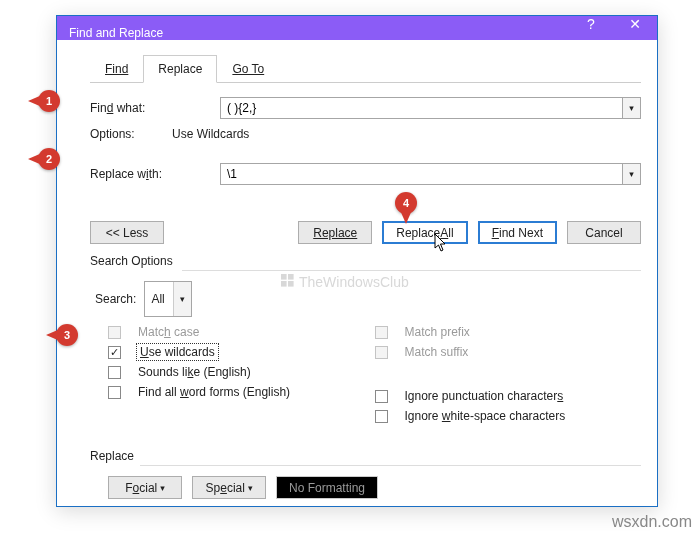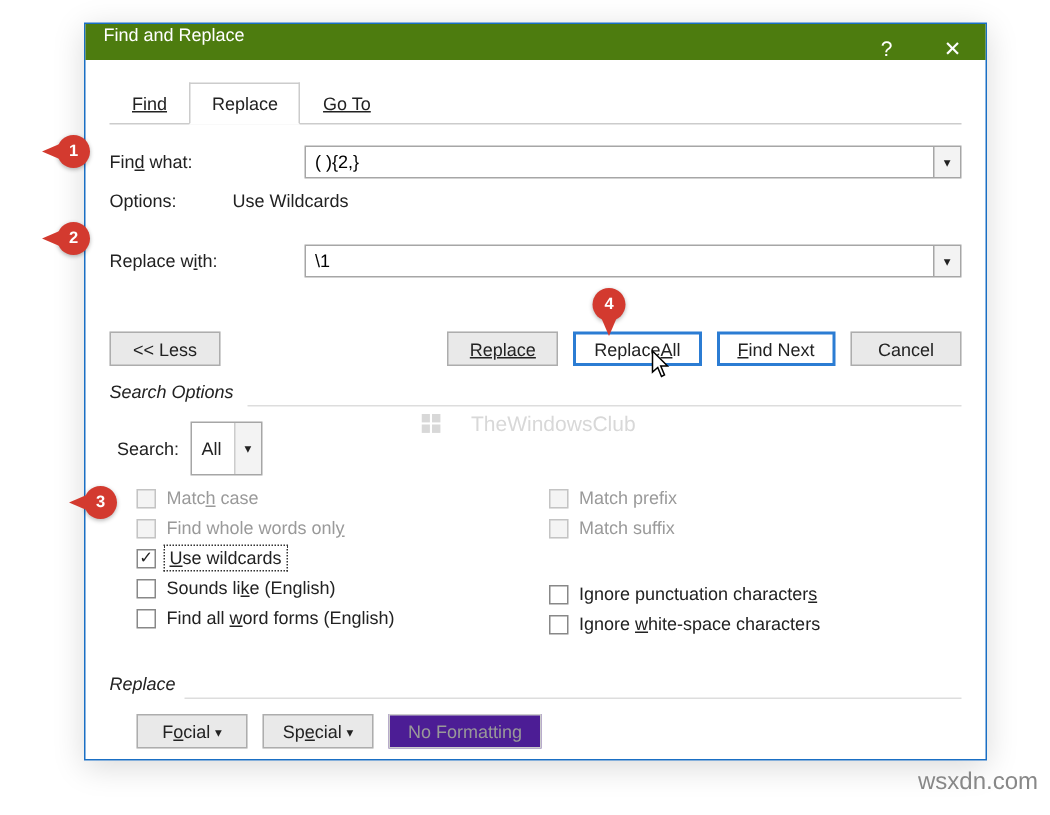--- a/index.html
+++ b/index.html
@@ -21,40 +21,40 @@
     width: 602px;
     height: 492px;
     border: 1px solid #1a6fc4;
     background: #fff;
     box-shadow: 0 4px 20px rgba(0,0,0,0.15);
     display: flex;
     flex-direction: column;
   }
   .titlebar {
     height: 24px;
-    background: #4d7c0f;
+    background: #8b5cf6;
     color: #fff;
     display: flex;
-    align-items: flex-start;
+    align-items: flex-end;
     padding: 0 0 0 12px;
     font-size: 12px;
   }
   .titlebar .title { flex: 1; }
   .titlebar .btn {
     width: 44px;
     height: 32px;
     display: flex;
     align-items: center;
     justify-content: center;
     font-size: 14px;
     cursor: pointer;
   }
   .content {
     flex: 1;
-    padding: 14px 16px 10px 16px;
+    padding: 14px 16px 10px 33px;
     position: relative;
   }
   .tabs {
     display: flex;
     border-bottom: 1px solid #ccc;
     position: relative;
     margin-bottom: 14px;
   }
   .tab {
     padding: 6px 14px;
@@ -128,28 +128,27 @@
     cursor: pointer;
     font-size: 12px;
   }
   .winbtn.highlight {
     border: 2px solid #2b7cd3;
     background: #fff;
   }
   .winbtn .ul { text-decoration: underline; }
   .winbtn.disabled {
     color: #999;
-    background: #4c1d95;
+    background: #000000;
     border-color: #ccc;
     cursor: default;
   }
   .less-holder { display:flex; margin-bottom: -23px; }
   .group-label {
     margin: 6px 0 8px 0;
-    font-style: italic;
   }
   .underline-rule {
     border-top: 1px solid #ddd;
     margin-top: -6px;
     margin-bottom: 10px;
   }
   .search-line {
     display: flex;
     align-items: center;
     gap: 8px;
@@ -176,21 +175,21 @@
     justify-content: center;
   }
   .check-cols {
     display: flex;
     margin-left: 18px;
   }
   .check-col { flex: 1; display: flex; flex-direction: column; gap: 6px; }
   .chk {
     display: flex;
     align-items: center;
-    gap: 7px;
+    gap: 17px;
     font-size: 12px;
     cursor: pointer;
   }
   .chk .box {
     width: 13px;
     height: 13px;
     border: 1px solid #888;
     background: #fff;
     display: inline-flex;
     align-items: center;
@@ -254,22 +253,22 @@
     width: 14px;
     height: 20px;
     pointer-events: none;
   }
   .watermark {
     position: absolute;
     color: #d8d8d8;
     font-size: 14px;
     font-weight: 500;
     display: flex;
-    align-items: flex-end;
-    gap: 19px;
+    align-items: flex-start;
+    gap: 4px;
   }
   .footer-txt {
     position: absolute;
     right: 8px;
     bottom: 12px;
     font-size: 16px;
     color: #888;
   }
 </style>
 </head>
@@ -350,24 +349,20 @@
         <span>All</span>
         <span class="drop">▾</span>
       </div>
     </div>
 
     <div class="check-cols">
       <div class="check-col">
         <label class="chk disabled">
           <span class="box"></span>
           <span><span>Matc</span><span class="ul">h</span><span> case</span></span>
-        </label>
-        <label class="chk disabled">
-          <span class="box"></span>
-          <span><span>Find whole words onl</span><span class="ul">y</span></span>
         </label>
         <label class="chk selected">
           <span class="box"></span>
           <span class="dotted-sel"><span class="ul">U</span><span>se wildcards</span></span>
         </label>
         <label class="chk">
           <span class="box"></span>
           <span><span>Sounds li</span><span class="ul">k</span><span>e (English)</span></span>
         </label>
         <label class="chk">

